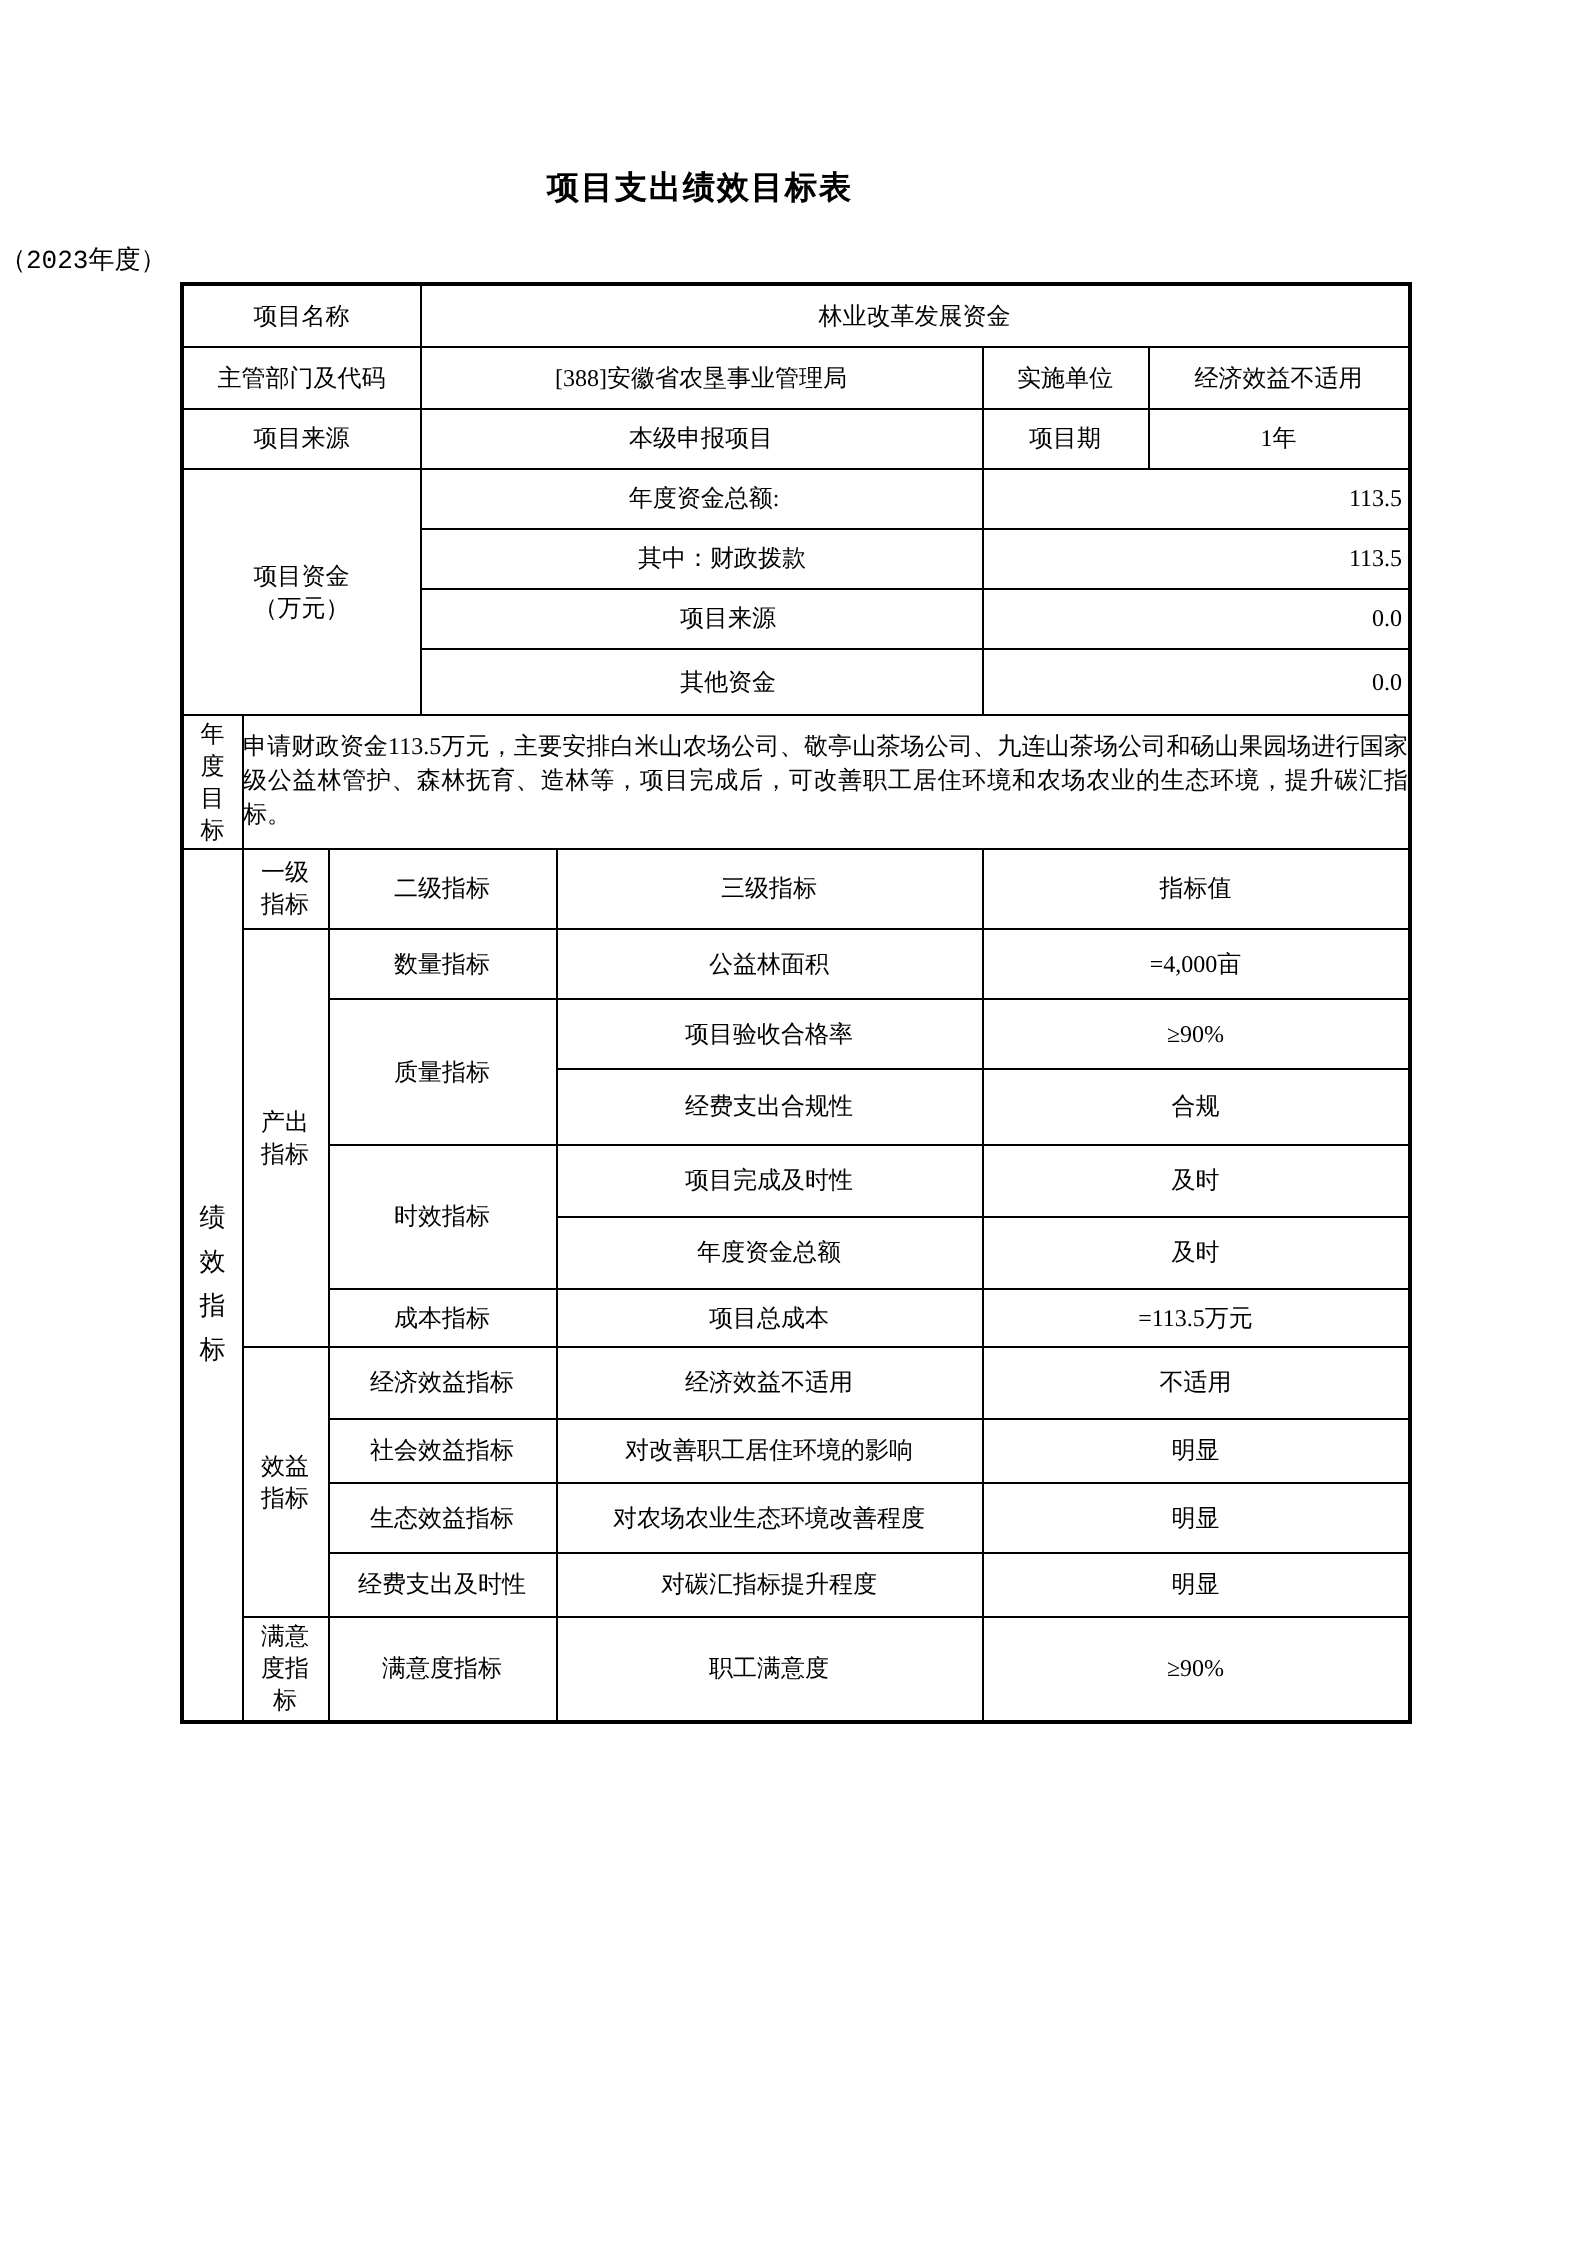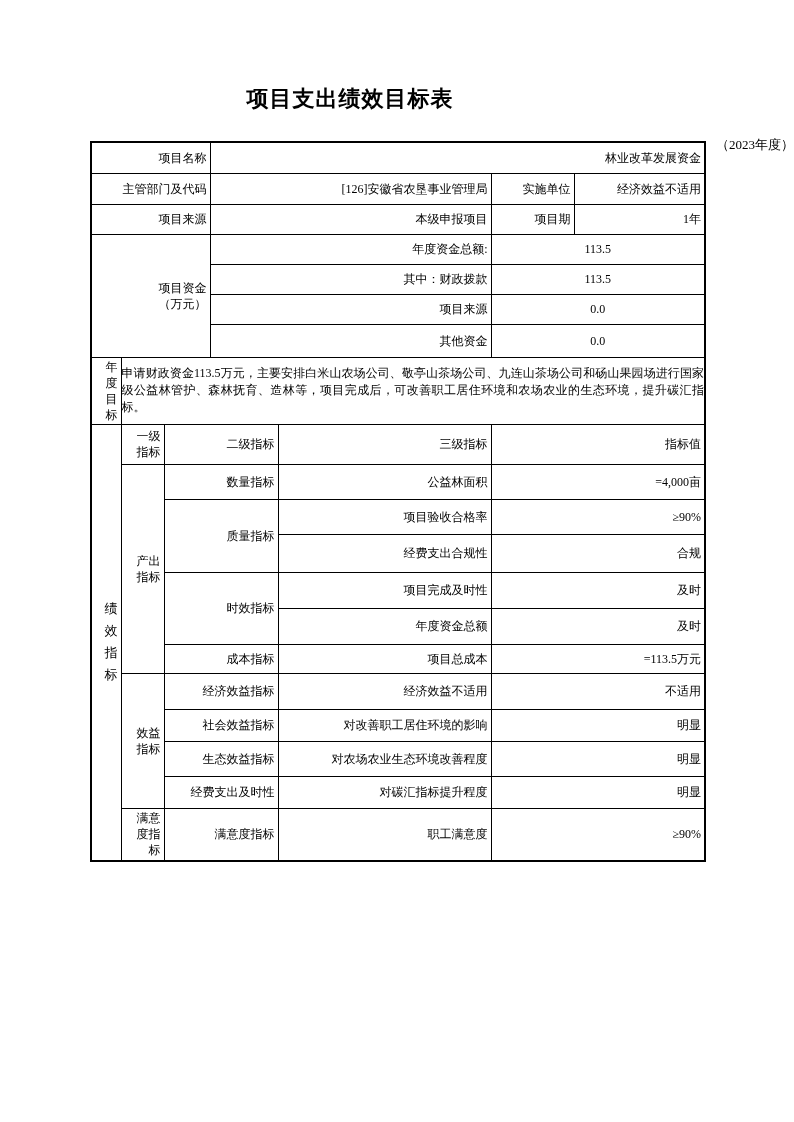--- a/index.html
+++ b/index.html
@@ -5,46 +5,46 @@
   html,body{margin:0;padding:0;}
   body{
     width:794px;height:1122px;
     background:#ffffff;
     font-family:"Liberation Serif","DejaVu Serif",serif;
     color:#000;
     position:relative;
   }
   .doc-title{
     position:absolute;top:84px;left:0;width:700px;
-    text-align:center;font-size:22px;font-weight:bold;
+    text-align:center;font-size:16px;font-weight:bold;
     letter-spacing:1px;margin:0;
   }
   .doc-subtitle{
-    position:absolute;top:136px;left:0;width:794px;
-    text-align:right;font-size:13px;margin:0;
+    position:absolute;top:121px;left:0;width:794px;
+    text-align:left;font-size:13px;margin:0;font-family:Liberation Mono, monospace;
   }
   table.main{
     position:absolute;top:141px;left:90px;
     width:614px;
     border-collapse:collapse;
     table-layout:fixed;
     border:2px solid #000;
     font-size:12px;
   }
   td{
     border:1px solid #000;
     padding:1px 3px;
     vertical-align:middle;
     white-space:pre-line;
     overflow:hidden;
     line-height:16px;
   }
-  td.c{text-align:right;}
-  td.l{text-align:right;margin-left:32px;}
-  td.r{text-align:center;padding-right:3px;margin-top:17px;}
+  td.c{text-align:center;}
+  td.l{text-align:center;margin-left:32px;}
+  td.r{text-align:right;padding-right:3px;margin-top:17px;}
   td.ind0{padding-left:6px;}
   td.ind1{padding-left:24px;}
   td.ind2{padding-left:30px;}
   td.goal{
     text-align:left;
     line-height:17px;
     padding:2px 0;
     text-align:justify;
   }
   td.vert{
@@ -70,21 +70,21 @@
   </colgroup>
 
   <tbody>
       <tr style="height:31px">
     <td colspan="3" class="c">项目名称</td>
     <td colspan="4" class="c">林业改革发展资金</td>
   </tr>
 
   <tr style="height:31px">
     <td colspan="3" class="c">主管部门及代码</td>
-    <td colspan="2" class="c">[126]安徽省农垦事业管理局</td>
+    <td colspan="2" class="c">[388]安徽省农垦事业管理局</td>
     <td class="c">实施单位</td>
     <td class="c">经济效益不适用</td>
   </tr>
 
   <tr style="height:30px">
     <td colspan="3" class="c">项目来源</td>
     <td colspan="2" class="c">本级申报项目</td>
     <td class="c">项目期</td>
     <td class="c">1年</td>
   </tr>

